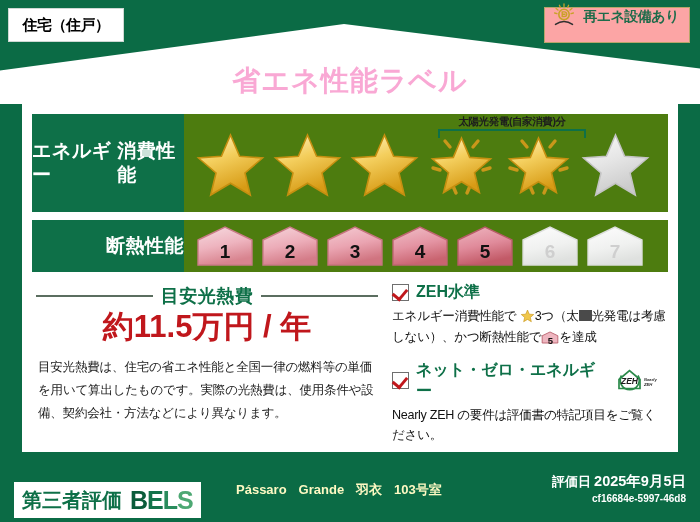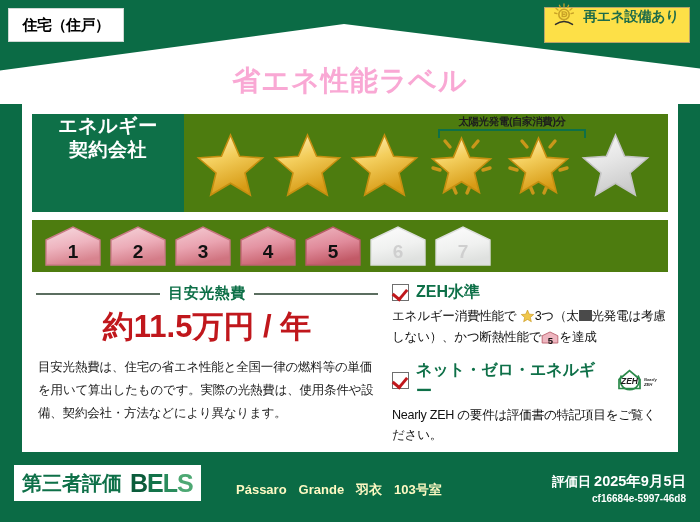--- a/index.html
+++ b/index.html
@@ -26,21 +26,21 @@
   .cat-chip {
     position:absolute; left:8px; top:8px; width:116px; height:34px;
     background:#ffffff; border:1px solid #cfd8d3;
     display:flex; align-items:center; justify-content:center;
     font-size:15px; font-weight:bold; color:#000000; letter-spacing:-0.5px;
   }
 
   
   .renew-chip {
     position:absolute; right:10px; top:7px; height:36px; padding:0 10px 16px 6px;
-    background:#fde047; border:1px solid #b8a46a;
+    background:#fca5a5; border:1px solid #b8a46a;
     display:flex; align-items:center; gap:6px;
   }
   .renew-chip .txt { font-size:14px; font-weight:bold; color:#1d6b4a; letter-spacing:-0.5px; }
 
   
   .t-sub {
     position:absolute; left:0; top:44px; width:700px; text-align:center;
     font-size:14.5px; font-weight:bold; color:#0e7048; letter-spacing:0.5px;
   }
   .t-main {
@@ -54,21 +54,21 @@
     background:#ffffff;
   }
 
   
   .perf-row { position:absolute; left:10px; width:636px; display:flex; }
   .perf-row.r1 { top:10px; height:98px; }
   .perf-row.r2 { top:116px; height:52px; }
 
   .perf-key {
     width:152px; background:#0e7048; color:#ffffff;
-    display:flex; flex-direction:column; align-items:center; justify-content:flex-start;
+    display:flex; flex-direction:row; align-items:center; justify-content:flex-end;
     font-size:19px; font-weight:bold; line-height:1.25; letter-spacing:0.5px;
   }
   .perf-key.one-line { font-size:19px; }
   .perf-val { flex:1; background:#4d7c0f; position:relative; }
 
   
   .stars { position:absolute; left:8px; top:0; right:4px; bottom:0; display:flex; align-items:center; }
   .star-wrap { position:relative; width:77px; height:74px; flex:0 0 auto; }
   .star-wrap svg { position:absolute; left:0; top:0; }
 
@@ -92,21 +92,21 @@
     font-size:19px; font-weight:bold; color:#111; z-index:2;
   }
   .house.off .num { color:#cfcfcf; }
 
   
   .cost-head {
     position:absolute; left:14px; top:180px; width:342px;
     display:flex; align-items:center; gap:8px;
   }
   .cost-head .ln { flex:1; height:2px; background:#5b6e60; }
-  .cost-head .tx { font-size:15px; font-weight:bold; color:#0e7048; letter-spacing:0.5px; }
+  .cost-head .tx { font-size:18px; font-weight:bold; color:#0e7048; letter-spacing:0.5px; }
   .cost-amt {
     position:absolute; left:14px; top:202px; width:342px; text-align:center;
     font-size:31px; font-weight:bold; color:#c0171c; letter-spacing:0px;
   }
   .cost-note {
     position:absolute; left:16px; top:252px; width:340px;
     font-size:12.5px; color:#1b1b1b; line-height:1.85; letter-spacing:-0.2px;
   }
 
   
@@ -138,21 +138,21 @@
   .inline-house .n {
     position:absolute; left:0; right:0; top:3px; text-align:center;
     font-size:9.5px; font-weight:bold; color:#111;
   }
   .zeh-block-2 { margin-top:12px; }
   .zeh-logo { display:inline-block; vertical-align:-7px; margin-left:3px;font-style:italic; }
 
   
   .footer { position:absolute; left:0; bottom:0; width:700px; height:62px; }
   .bels-box {
-    position:absolute; left:14px; top:5px; height:36px; padding:0 8px;
+    position:absolute; left:14px; top:22px; height:36px; padding:0 8px;
     background:#ffffff; display:flex; align-items:center; gap:8px;
   }
   .bels-box .jp { font-size:20px; font-weight:bold; color:#0e7048; letter-spacing:0px; }
   .bels-box .en { font-size:25px; font-weight:bold; letter-spacing:-1px; }
   .bels-box .en span:nth-child(1){ color:#0b5c3b; }
   .bels-box .en span:nth-child(2){ color:#13734a; }
   .bels-box .en span:nth-child(3){ color:#2a8c5d; }
   .bels-box .en span:nth-child(4){ color:#4da873; }
 
   .prop-name {
@@ -200,21 +200,21 @@
     <span class="txt">再エネ設備あり</span>
   </div>
 
   <div class="t-main">省エネ性能ラベル</div>
 
   <div class="card">
 
     <div class="perf-row r1">
       <div class="perf-key">
         <span>エネルギー</span>
-        <span>契約会社</span>
+        <span>消費性能</span>
       </div>
       <div class="perf-val">
 
         <div class="stars">
 
           <div class="star-wrap">
             <svg width="77" height="74" viewBox="0 0 77 74">
               <defs>
                   <linearGradient id="sg" x1="0" y1="0" x2="0.4" y2="1">
                 <stop offset="0%" stop-color="#fff3c4"></stop>
@@ -282,20 +282,23 @@
 
         <div class="solar-ann">
           <div class="lbl">太陽光発電(自家消費)分</div>
           <div class="brk"></div>
         </div>
 
       </div>
     </div>
 
     <div class="perf-row r2">
+      <div class="perf-key one-line">
+        <span>断熱性能</span>
+      </div>
       <div class="perf-val">
         <div class="houses">
 
           <div class="house">
             <svg width="62" height="44" viewBox="0 0 62 44">
                 <defs>
               <linearGradient id="h1" x1="0" y1="0" x2="0.3" y2="1">
                 <stop offset="0%" stop-color="#f6dbe0"></stop>
                     <stop offset="55%" stop-color="#eeb4bf"></stop>
                 <stop offset="100%" stop-color="#d8848f"></stop>

